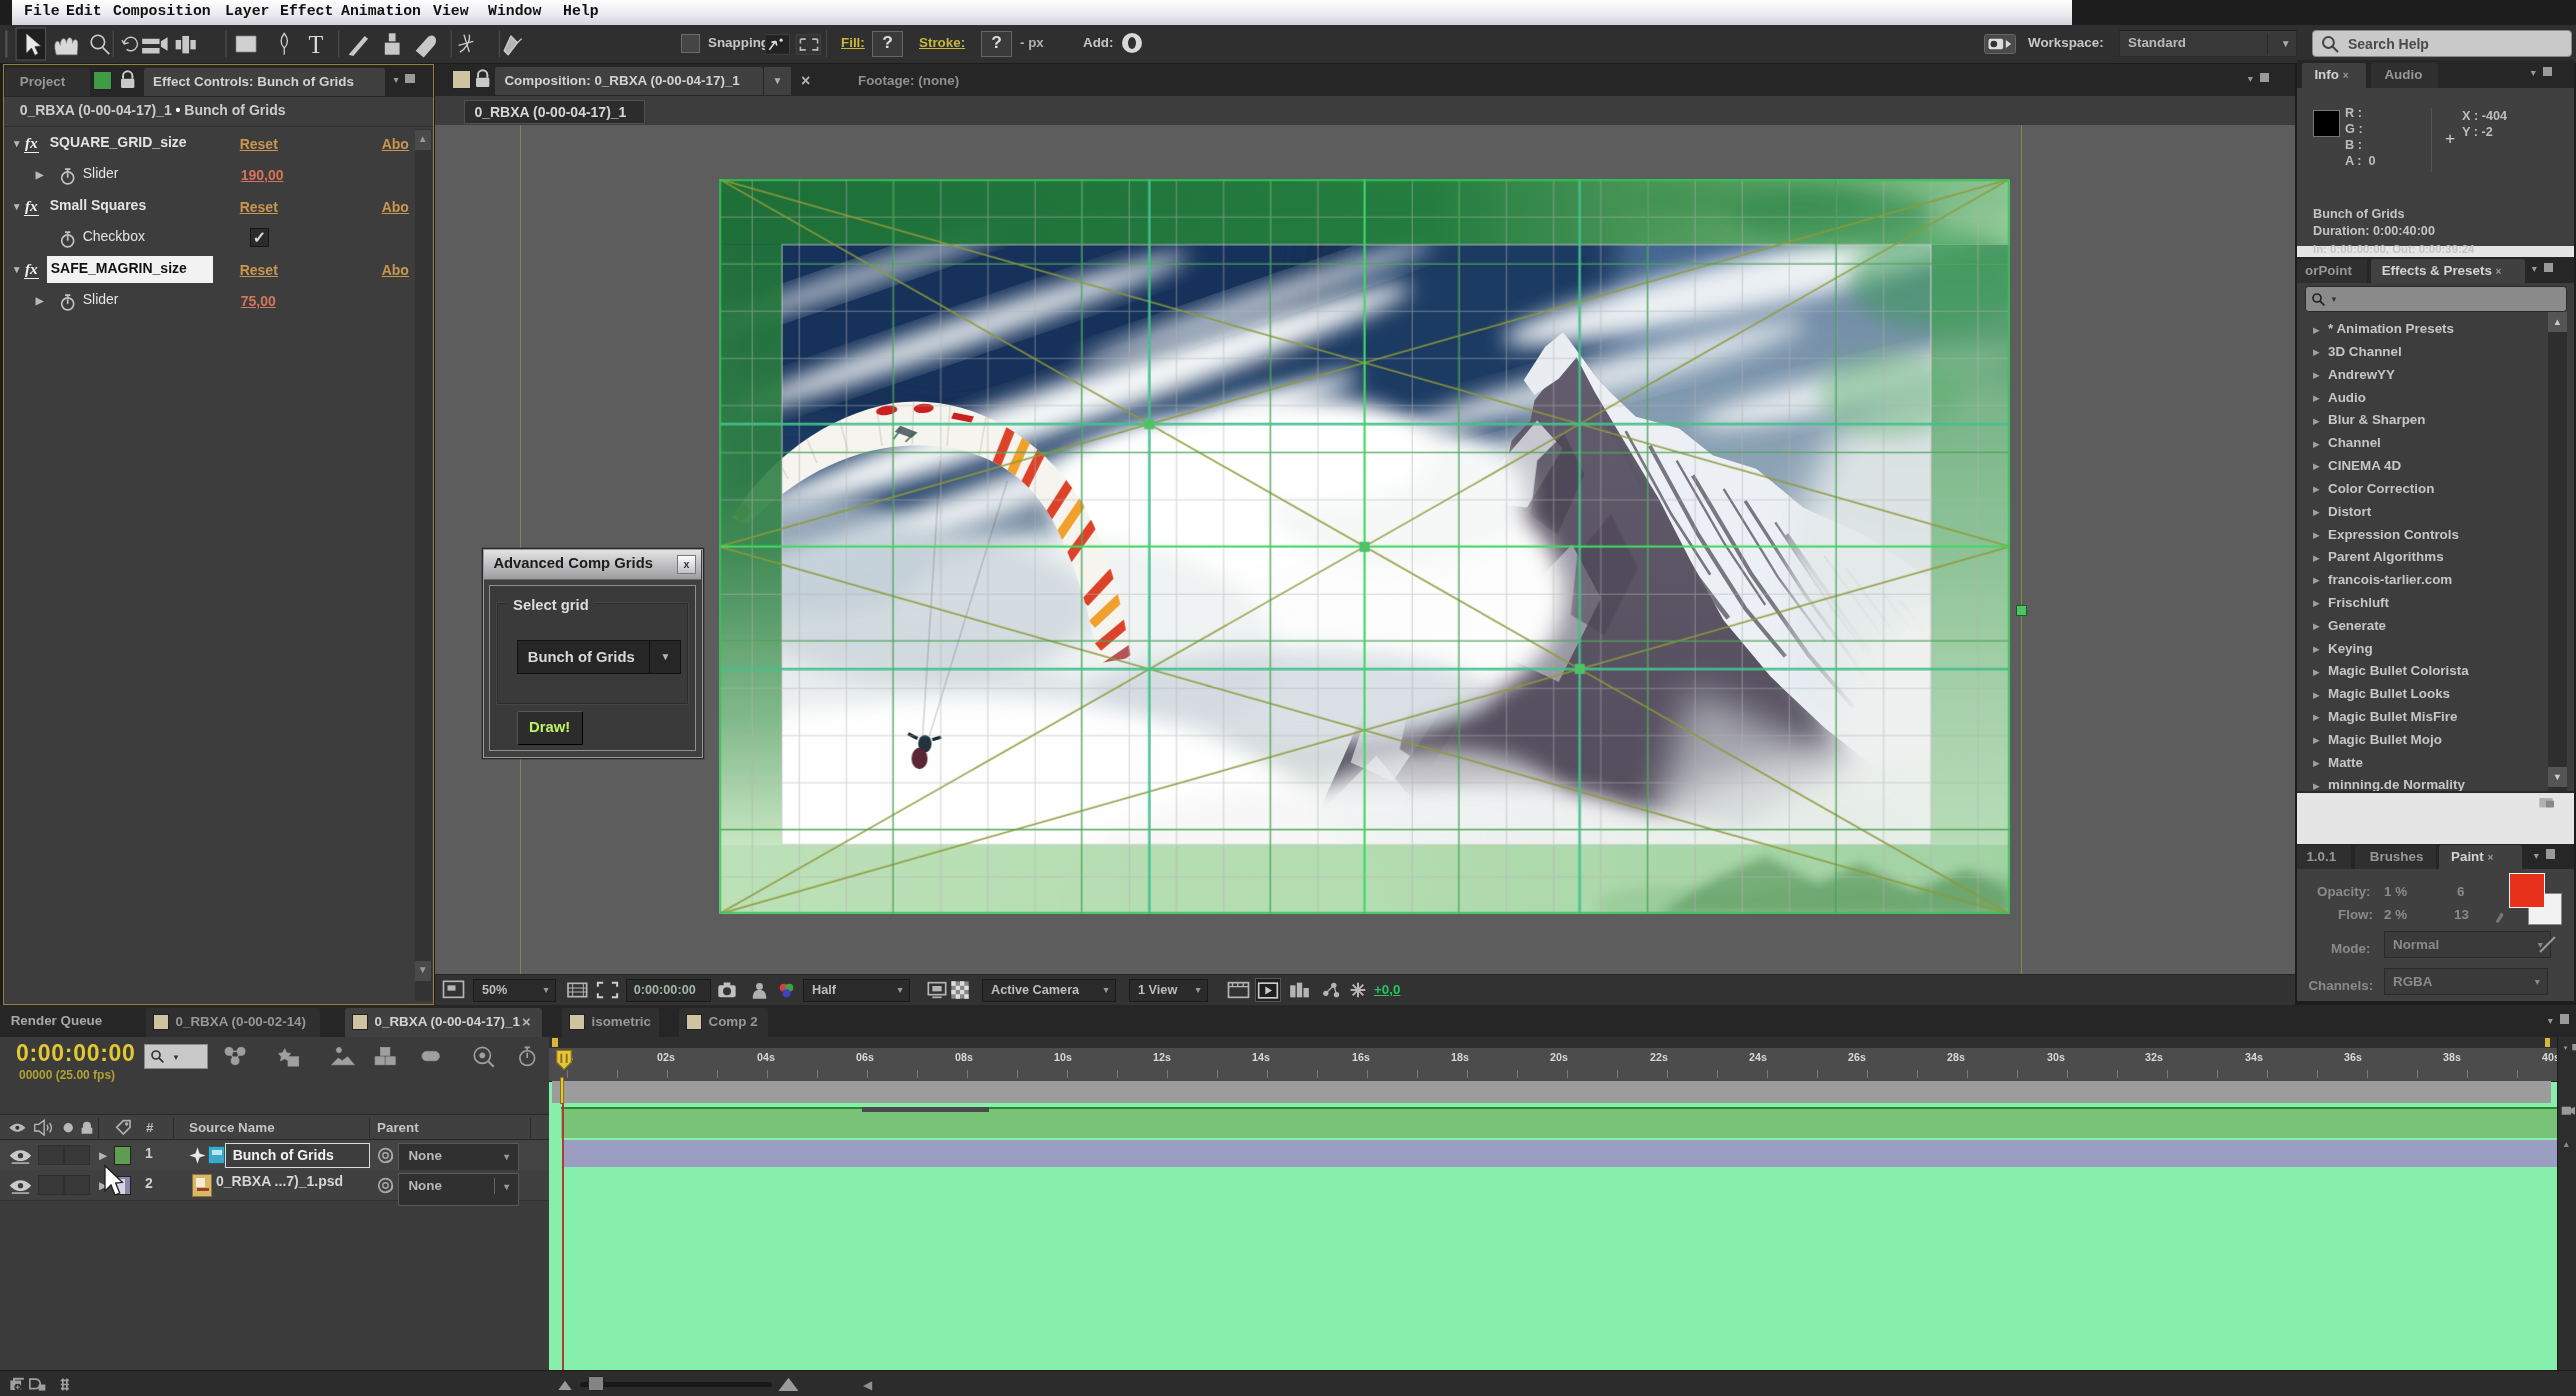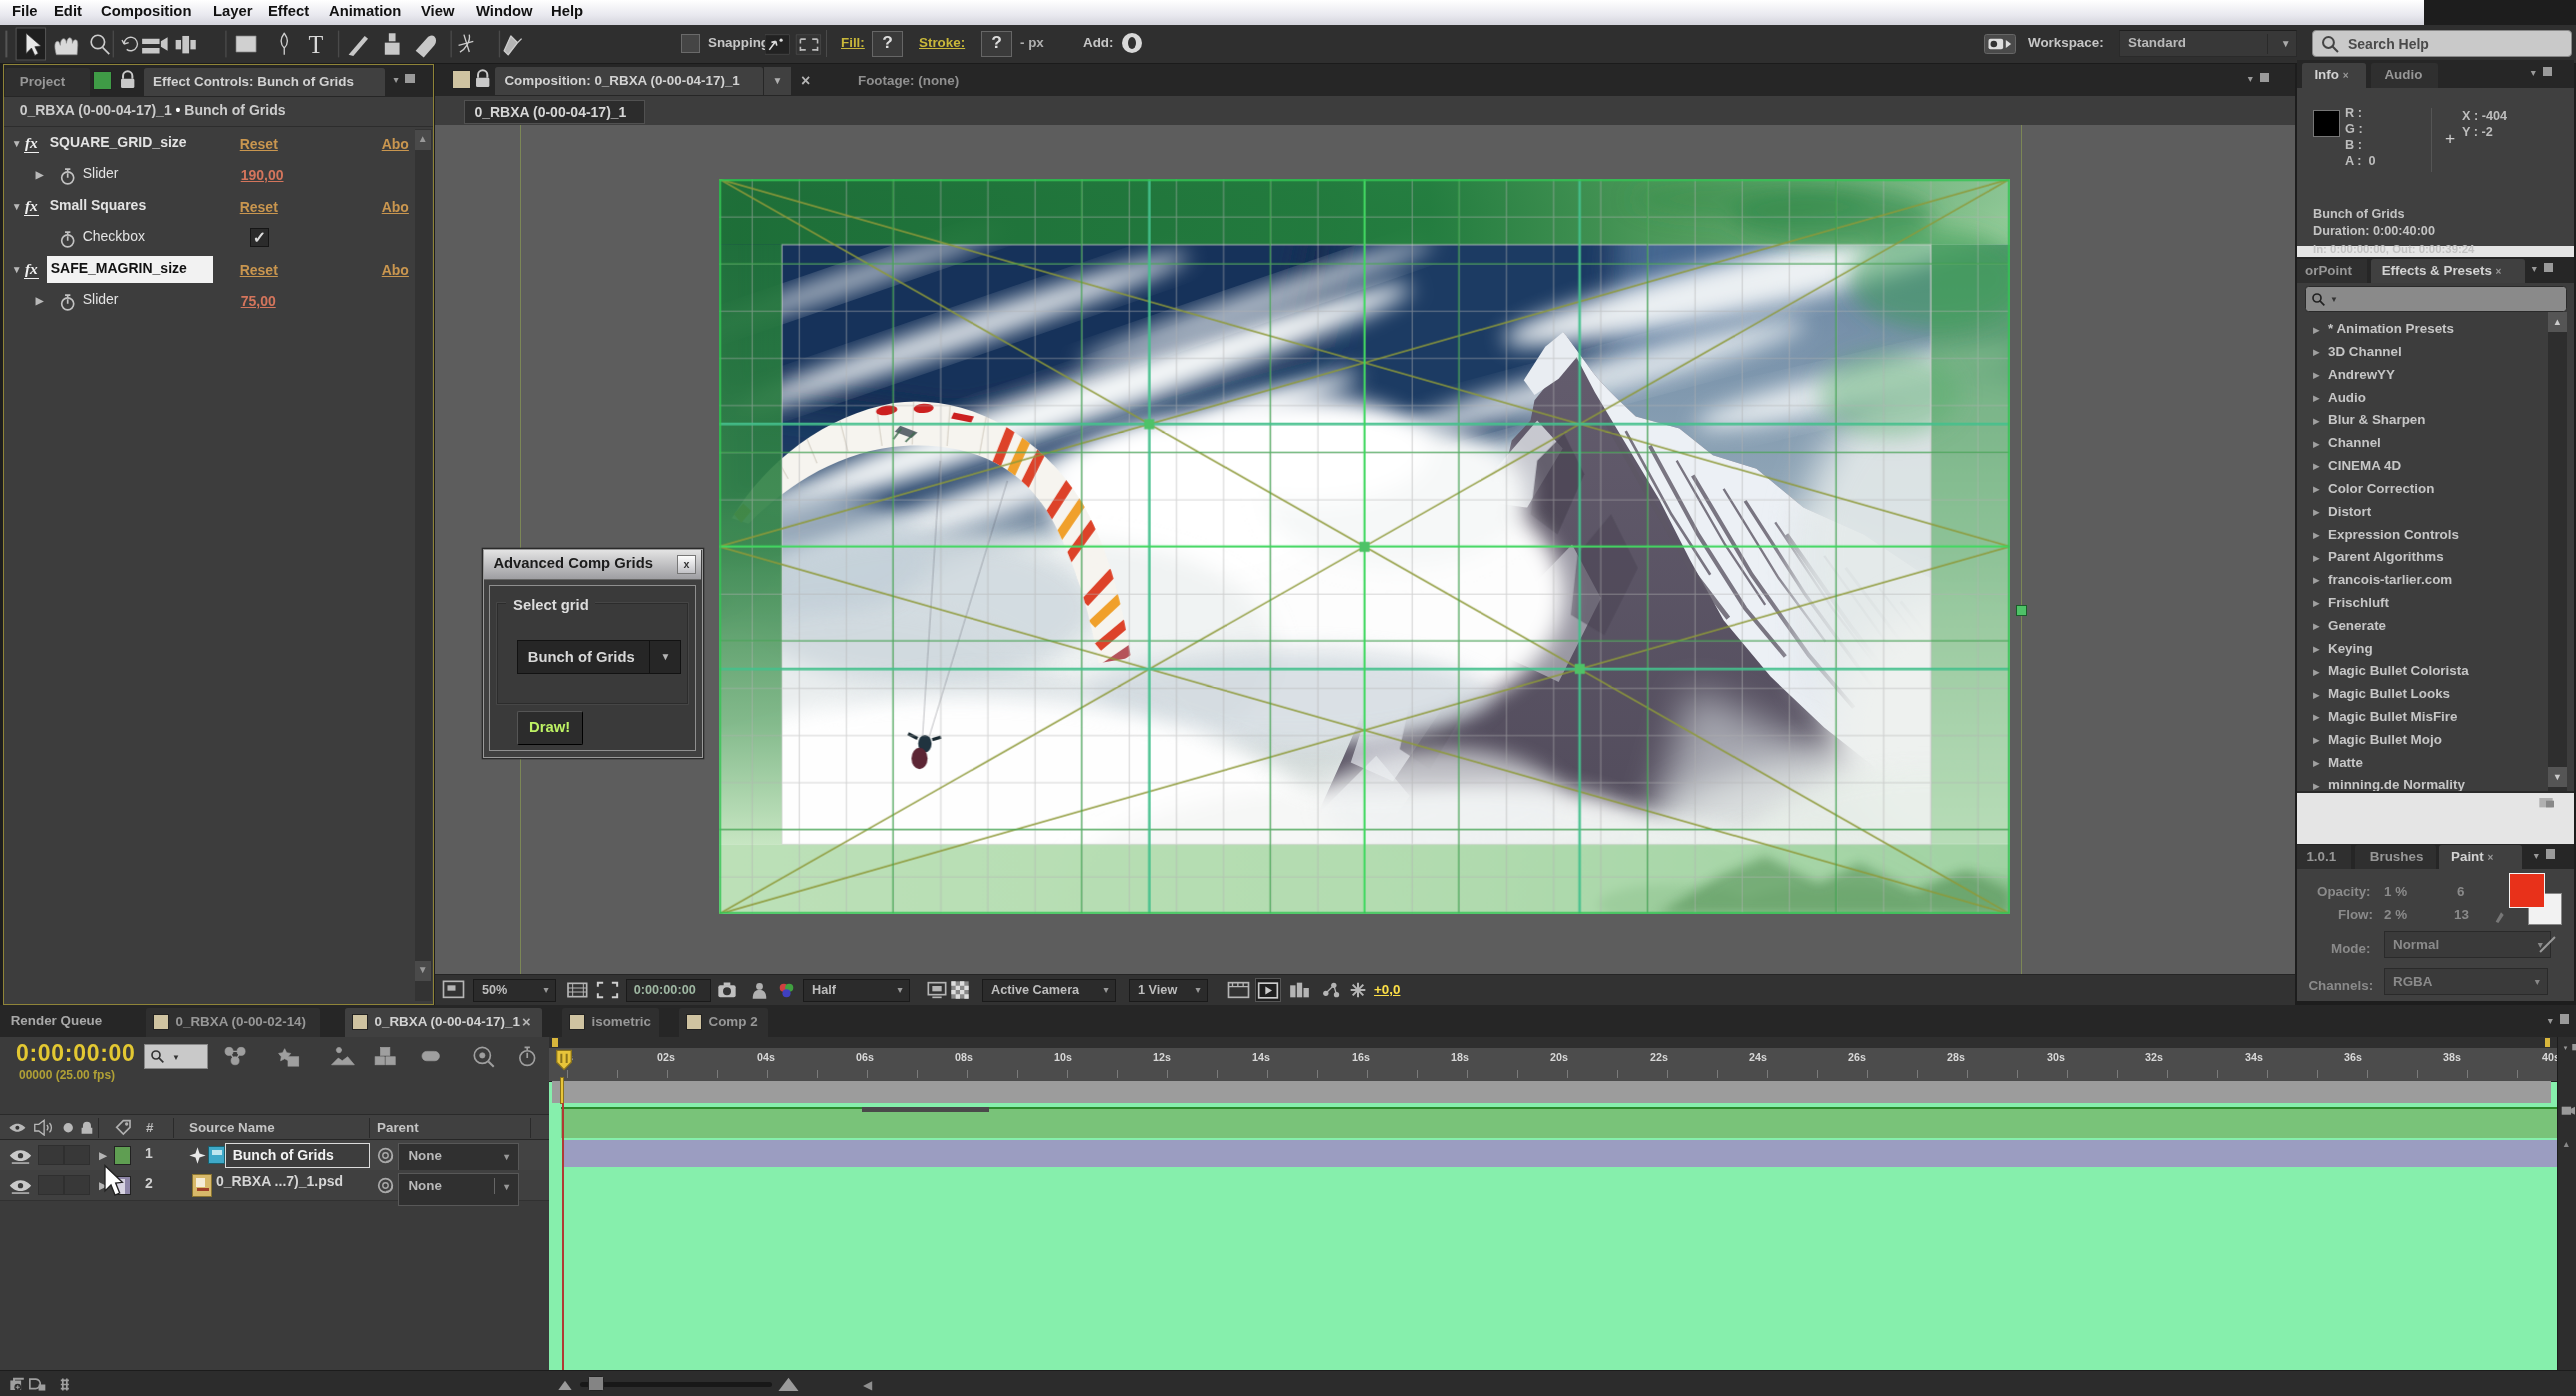--- a/index.html
+++ b/index.html
@@ -1,20 +1,20 @@
 <!DOCTYPE html>
 <html style="font-size:10.7px"><head>
 <meta charset="utf-8">
 <style>
 * { margin:0; padding:0; box-sizing:border-box; }
 html,body { width:2576px; height:1397px; overflow:hidden; background:#1d1d1d;
   font-family:"Liberation Sans", sans-serif; }
 .abs { position:absolute; }
-#menubar { position:absolute; left:0; top:0; width:2424px; height:25px;
-  background:linear-gradient(#ffffff,#e9e9ef 60%,#d4d4dc); }
+#menubar { position:absolute; left:12px; top:0; width:2060px; height:25px;
+  background:linear-gradient(#ffffff,#e9e9ef 60%,#d4d4dc);font-family:Liberation Mono, monospace; }
 #menubar span { position:absolute; top:2.7px; font-size:14.8px; font-weight:700; color:#111; }
 #toolbar { position:absolute; left:0; top:25px; width:2576px; height:39px; background:#2f2f2f; border-bottom:1.3px solid #1b1b1b; }
 .tbtxt { position:absolute; font-size:13.4px; color:#c6c6c6; font-weight:700; }
 .panel { position:absolute; background:#3d3d3d; }
 .tabstrip { position:absolute; background:#262626; }
 .tab { position:absolute; font-size:13.4px; font-weight:700; border-radius:2.7px 2.7px 0 0; }
 .tab.on { background:#404040; color:#d2d2d2; }
 .tab.off { background:#2f2f2f; color:#979797; }
 .chip { position:absolute; width:19px; height:19px; }
 .grip { position:absolute; width:23px; height:13.4px; }
@@ -483,21 +483,21 @@
       </svg>
     <svg class="abs" style="left:884px;top:5.4px" width="23" height="20" viewBox="0 0 34 30">
         <circle cx="10" cy="20" r="4" fill="#b5b5b5"></circle>
         <circle cx="22" cy="8" r="4" fill="#b5b5b5"></circle>
         <circle cx="26" cy="22" r="4" fill="#b5b5b5"></circle>
         <path d="M10 20 L22 8 L26 22" stroke="#b5b5b5" stroke-width="2" fill="none"></path>
       </svg>
     <svg class="abs" style="left:911px;top:5.4px" width="24" height="20" viewBox="0 0 36 30">
         <path d="M18 4 v22 M7 15 h22 M10 7 l16 16 M26 7 l-16 16" stroke="#b5b5b5" stroke-width="3"></path>
       </svg>
-    <div class="abs" style="left:939px;top:7.4px;font-size:13.4px;font-weight:700;color:#fde047;text-decoration:underline">+0,0</div>
+    <div class="abs" style="left:939px;top:7.4px;font-size:13.4px;font-weight:700;color:#22c55e;text-decoration:underline">+0,0</div>
   </div>
 </div>
 <div class="abs" style="left:483px;top:549px;width:220px;height:209px;background:#404040;border:1.3px solid #9a9a9a;box-shadow:0 0 0 1.3px #2a2a2a;z-index:50">
   <div class="abs" style="left:0;top:0;width:217px;height:29.5px;background:linear-gradient(#e3e3e3,#9e9ea2);border-bottom:0.7px solid #666">
     <div class="abs" style="left:9.4px;top:5.4px;font-size:14.8px;font-weight:700;color:#1c1c1c">Advanced Comp Grids</div>
     <div class="abs" style="left:193px;top:4.7px;width:19px;height:19px;background:linear-gradient(#fdfdfd,#c2c2c6);border:0.7px solid #777;color:#333;font-size:10.7px;font-weight:700;text-align:center;padding-top:2px">x</div>
   </div>
   <div class="abs" style="left:5.4px;top:35px;width:207px;height:166px;background:#3a3a3a;border:1.3px solid #8f8f8f">
     <div class="abs" style="left:6.7px;top:17.4px;width:191px;height:101px;border:0.7px solid #2c2c2c;box-shadow:0 0 0 0.7px #4c4c4c"></div>
     <div class="abs" style="left:16px;top:10.7px;background:#3a3a3a;padding:0 6.7px;font-size:14.8px;font-weight:700;color:#dcdcdc">Select grid</div>

